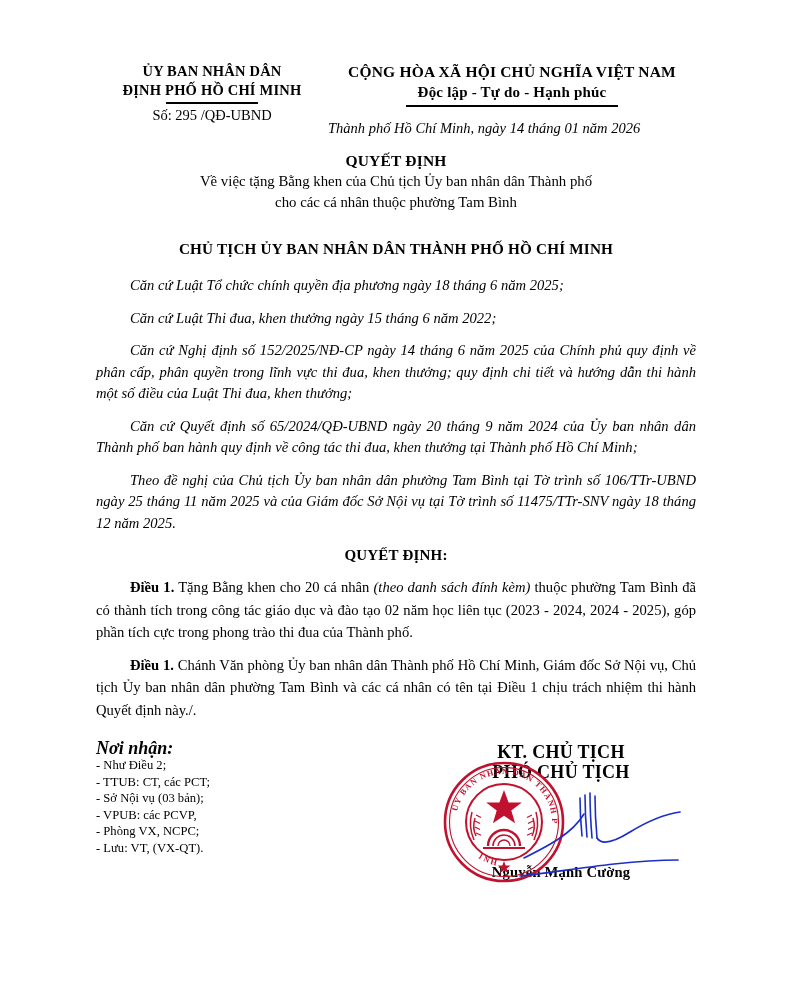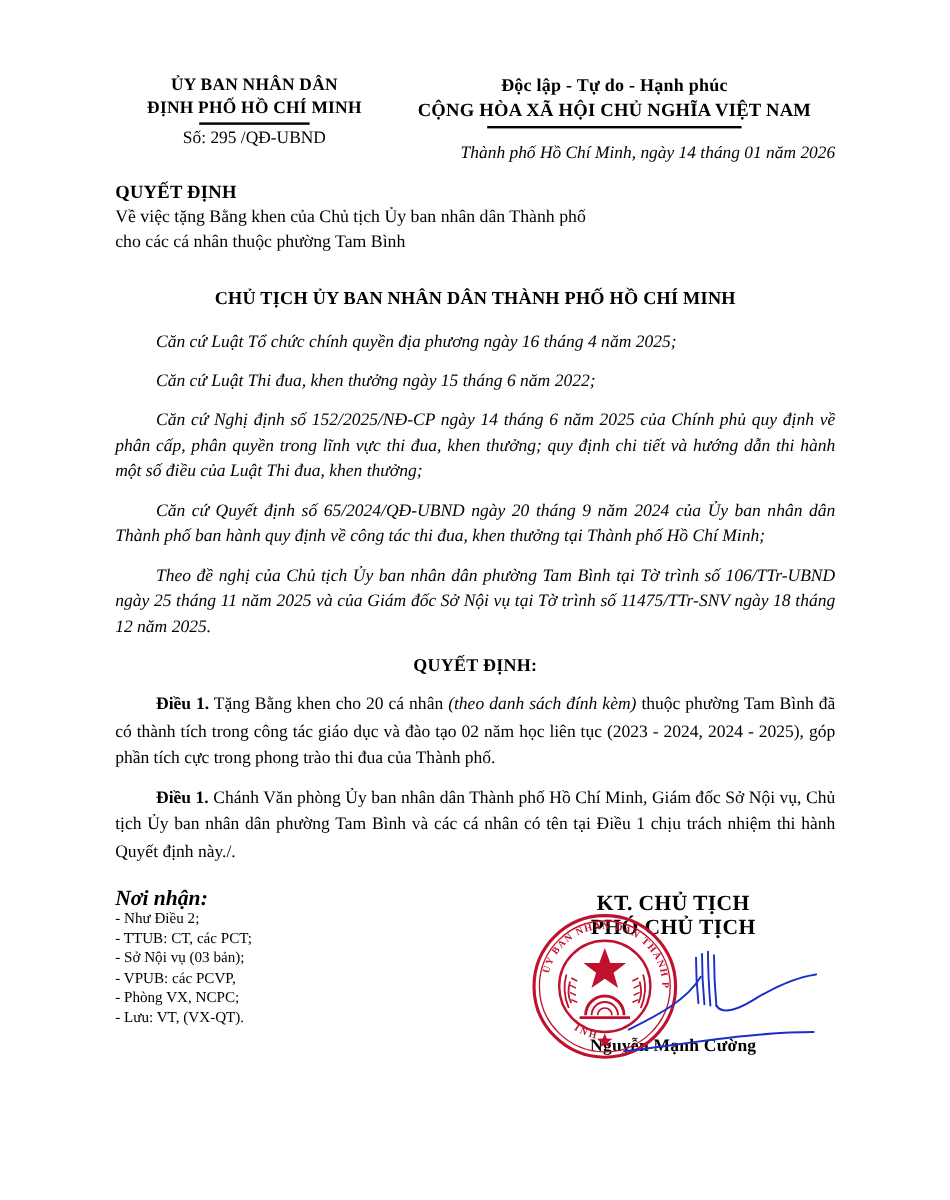--- a/index.html
+++ b/index.html
@@ -67,30 +67,31 @@
   .so-line {
     margin-top: 3px;
     font-size: 14.5px;
     text-align: center;
     white-space: nowrap;
   }
   .date-line {
     margin-top: 13px;
     font-size: 14.5px;
     font-style: italic;
-    text-align: right;
+    text-align: left;
     white-space: nowrap;
   }
 
   
   .title-block {
     position: absolute;
     top: 150px;
     left: 96px;
     right: 96px;
+    text-align: center;
   }
   .title-main {
     font-weight: bold;
     font-size: 15.5px;
     line-height: 21px;
     letter-spacing: 0.2px;
   }
   .title-sub {
     font-weight: normal;
     font-size: 14.8px;
@@ -212,37 +213,37 @@
 <div class="page">
 
   <div class="header">
     <div class="hdr-left">
       <div class="hdr-line">ỦY BAN NHÂN DÂN</div>
       <div class="hdr-line">ĐỊNH PHỐ HỒ CHÍ MINH</div>
       <div class="rule rule-left"></div>
       <div class="so-line">Số:   295   /QĐ-UBND</div>
     </div>
     <div class="hdr-right">
+      <div class="hdr-line big">CỘNG HÒA XÃ HỘI CHỦ NGHĨA VIỆT NAM</div>
       <div class="hdr-line sub">Độc lập - Tự do - Hạnh phúc</div>
-      <div class="hdr-line big">CỘNG HÒA XÃ HỘI CHỦ NGHĨA VIỆT NAM</div>
       <div class="rule rule-right"></div>
       <div class="date-line">Thành phố Hồ Chí Minh, ngày 14   tháng 01 năm 2026</div>
     </div>
   </div>
 
   <div class="title-block">
     <div class="title-main">QUYẾT ĐỊNH</div>
     <div class="title-sub">Về việc tặng Bằng khen của Chủ tịch Ủy ban nhân dân Thành phố</div>
     <div class="title-sub">cho các cá nhân thuộc phường Tam Bình</div>
   </div>
 
   <div class="body-block">
     <div class="chutich-line">CHỦ TỊCH ỦY BAN NHÂN DÂN THÀNH PHỐ HỒ CHÍ MINH</div>
 
-    <p class="para">Căn cứ Luật Tổ chức chính quyền địa phương ngày 16 tháng 4 năm 2025;</p>
+    <p class="para">Căn cứ Luật Tổ chức chính quyền địa phương ngày 18 tháng 6 năm 2025;</p>
     <p class="para">Căn cứ Luật Thi đua, khen thưởng ngày 15 tháng 6 năm 2022;</p>
     <p class="para">Căn cứ Nghị định số 152/2025/NĐ-CP ngày 14 tháng 6 năm 2025 của Chính phủ quy định về phân cấp, phân quyền trong lĩnh vực thi đua, khen thưởng; quy định chi tiết và hướng dẫn thi hành một số điều của Luật Thi đua, khen thưởng;</p>
     <p class="para">Căn cứ Quyết định số 65/2024/QĐ-UBND ngày 20 tháng 9 năm 2024 của Ủy ban nhân dân Thành phố ban hành quy định về công tác thi đua, khen thưởng tại Thành phố Hồ Chí Minh;</p>
     <p class="para last-canci">Theo đề nghị của Chủ tịch Ủy ban nhân dân phường Tam Bình tại Tờ trình số 106/TTr-UBND ngày 25 tháng 11 năm 2025 và của Giám đốc Sở Nội vụ tại Tờ trình số 11475/TTr-SNV ngày 18 tháng 12 năm 2025.</p>
 
     <div class="quyetdinh-head">QUYẾT ĐỊNH:</div>
 
     <p class="dieu"><b>Điều 1.</b><span> Tặng Bằng khen cho 20 cá nhân </span><i>(theo danh sách đính kèm)</i><span> thuộc phường Tam Bình đã có thành tích trong công tác giáo dục và đào tạo 02 năm học liên tục (2023 - 2024, 2024 - 2025), góp phần tích cực trong phong trào thi đua của Thành phố.</span></p>
 
     <p class="dieu"><b>Điều 1.</b><span> Chánh Văn phòng Ủy ban nhân dân Thành phố Hồ Chí Minh, Giám đốc Sở Nội vụ, Chủ tịch Ủy ban nhân dân phường Tam Bình và các cá nhân có tên tại Điều 1 chịu trách nhiệm thi hành Quyết định này./.</span></p>

